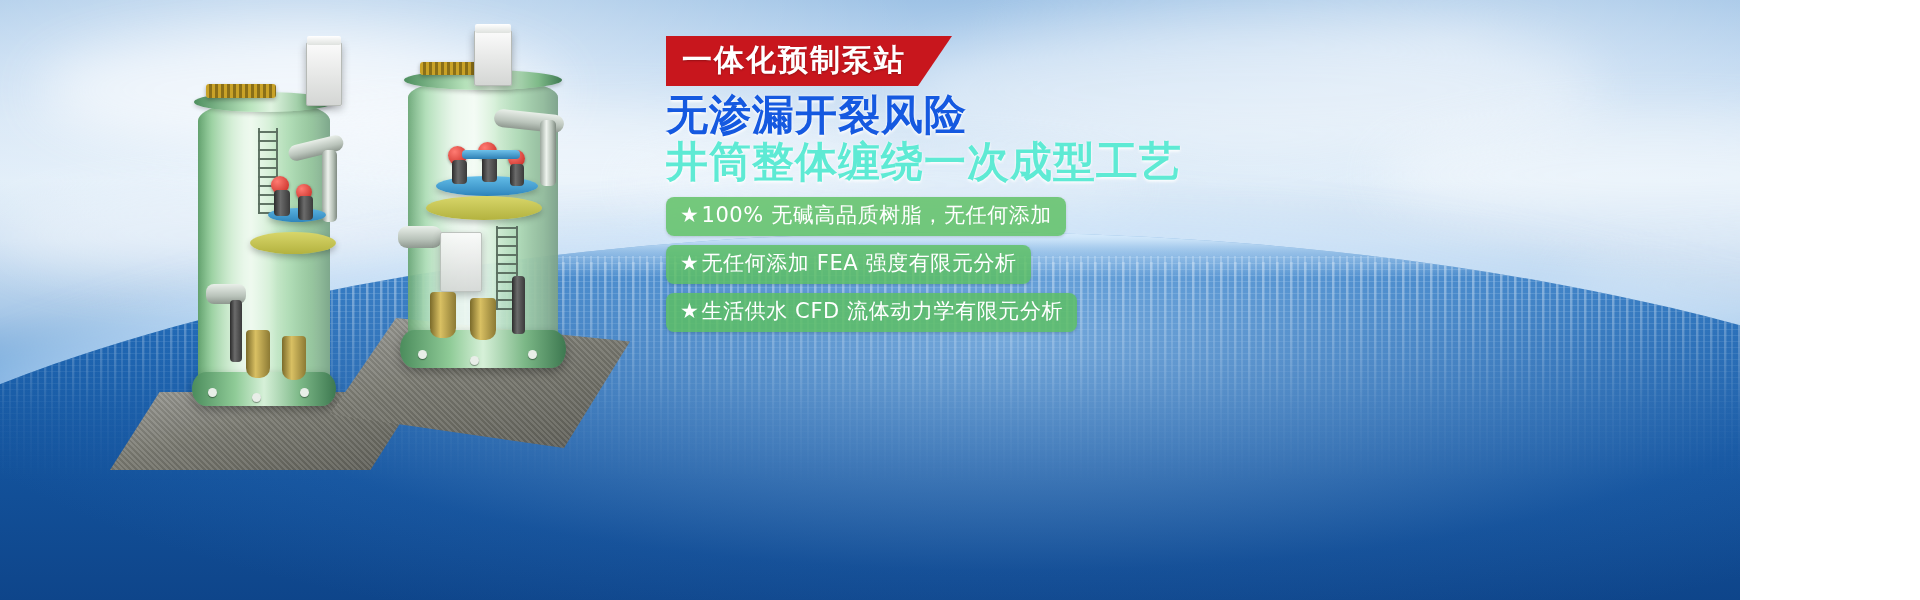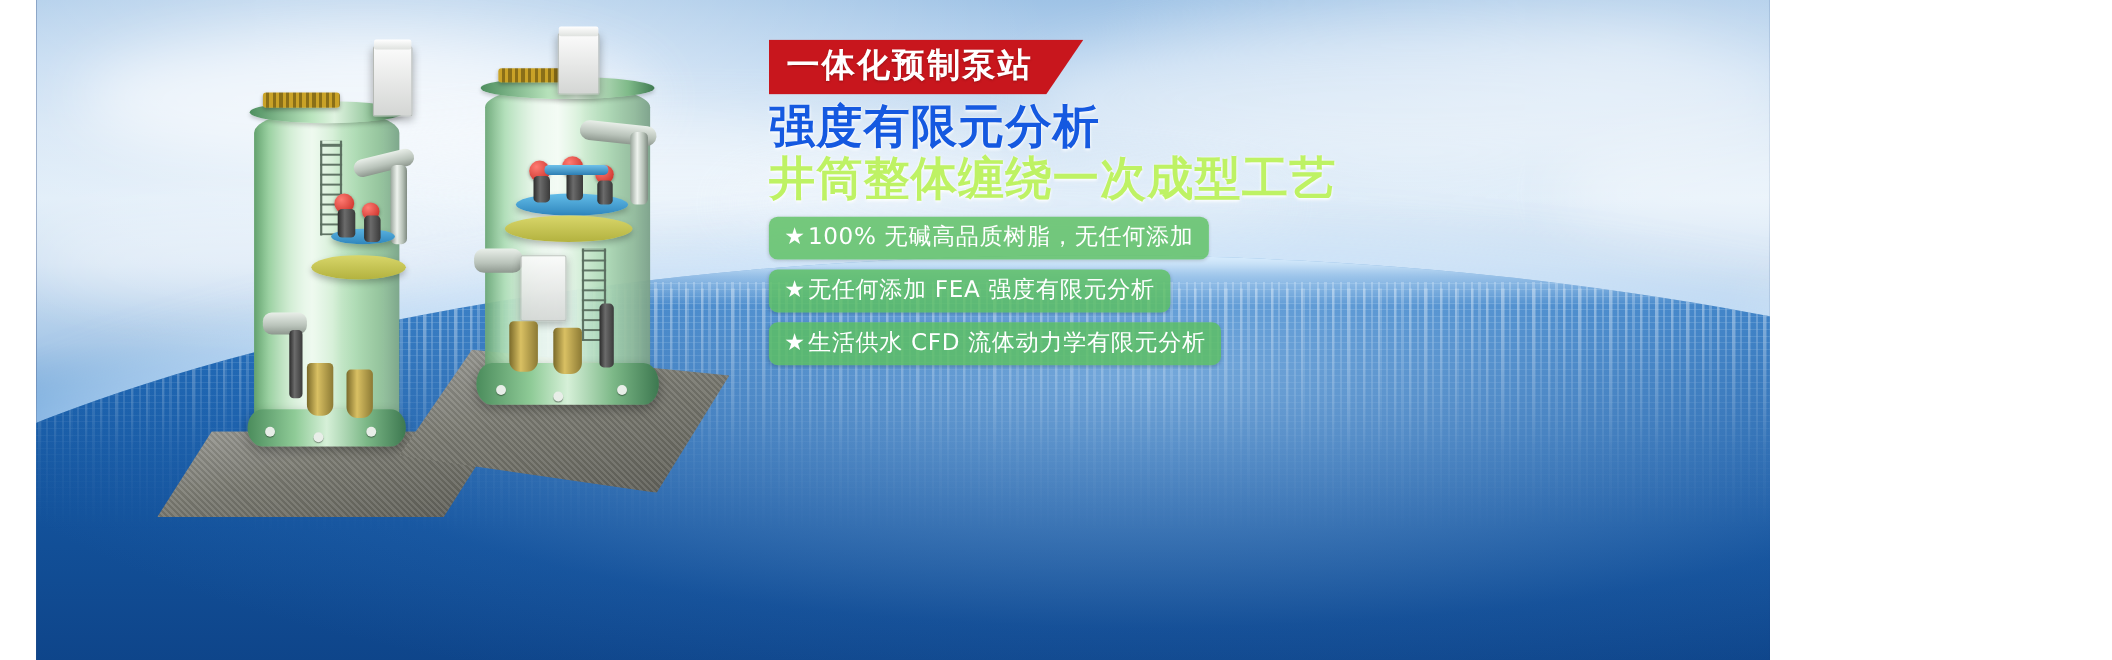--- a/index.html
+++ b/index.html
@@ -1,18 +1,18 @@
 <!DOCTYPE html>
 <html><head>
 <meta charset="utf-8">
 <style>
   html,body{margin:0;padding:0;}
   body{width:1920px;height:600px;overflow:hidden;font-family:"DejaVu Sans","Liberation Sans",sans-serif;}
 
-  .banner{position:relative;width:1576px;height:600px;overflow:hidden;background:#0a2f6e;margin-left:33px;}
+  .banner{position:relative;width:1740px;height:600px;overflow:hidden;background:#0a2f6e;}
 
   
   .sky{position:absolute;inset:0;
     background:
       radial-gradient(ellipse 900px 380px at 300px 60px, rgba(255,255,255,.55), rgba(255,255,255,0) 70%),
       radial-gradient(ellipse 700px 260px at 1450px 40px, rgba(255,255,255,.40), rgba(255,255,255,0) 70%),
       linear-gradient(to bottom,
         #9fc3e6 0%,
         #b9d4ef 10%,
         #cfe2f4 20%,
@@ -104,21 +104,21 @@
   .copy{position:absolute;left:666px;top:36px;width:620px;}
 
   .tag{position:relative;display:inline-block;background:#c8161d;color:#fff;
     font-weight:bold;font-size:30px;letter-spacing:2px;line-height:1;
     padding:9px 46px 11px 16px;margin-bottom:6px;
     clip-path:polygon(0 0, 100% 0, calc(100% - 34px) 100%, 0 100%);
     text-shadow:0 1px 2px rgba(0,0,0,.25);}
 
   .h1{font-size:42px;font-weight:bold;color:#1559e0;line-height:1.08;letter-spacing:1px;
       text-shadow:0 2px 3px rgba(255,255,255,.85), 0 0 2px rgba(255,255,255,.9);}
-  .h2{font-size:42px;font-weight:bold;color:#bef264;line-height:1.08;letter-spacing:1px;margin-top:2px;
+  .h2{font-size:42px;font-weight:bold;color:#5eead4;line-height:1.08;letter-spacing:1px;margin-top:2px;
       text-shadow:0 2px 3px rgba(255,255,255,.85), 0 0 2px rgba(255,255,255,.9);}
 
   .pill{display:inline-block;background:#5cbf60;color:#fff;font-weight:bold;font-size:34px;
     line-height:1;border-radius:10px;padding:9px 18px 12px;margin-top:9px;letter-spacing:2px;
     box-shadow:0 2px 5px rgba(0,0,0,.18);}
 
   .bullets{margin-top:12px;}
   .bullet{display:inline-block;background:rgba(92,191,96,.82);color:#fff;font-size:21px;
     line-height:1;border-radius:8px;padding:8px 14px 10px;margin-bottom:9px;letter-spacing:.6px;
     white-space:nowrap;box-shadow:0 1px 3px rgba(0,0,0,.15);}
@@ -221,21 +221,21 @@
     <div class="hatch" style="left:440px;top:232px;width:40px;height:58px;opacity:.85;"></div>
     <div class="pump" style="left:430px;top:292px;width:26px;height:46px;"></div>
     <div class="pump" style="left:470px;top:298px;width:26px;height:42px;"></div>
     <div class="motor" style="left:512px;top:276px;width:13px;height:58px;"></div>
   </div>
 
   <div class="copy">
 
     <div class="tag">一体化预制泵站</div>
 
-    <div class="h1">强度有限元分析</div>
+    <div class="h1">无渗漏开裂风险</div>
 
     <div class="h2">井筒整体缠绕一次成型工艺</div>
 
 
     <div class="bullets">
       <div class="brow"><span class="bullet"><span class="star">★</span><span>100% 无碱高品质树脂，无任何添加</span></span></div>
       <div class="brow"><span class="bullet"><span class="star">★</span><span>无任何添加 FEA 强度有限元分析</span></span></div>
       <div class="brow"><span class="bullet"><span class="star">★</span><span>生活供水 CFD 流体动力学有限元分析</span></span></div>
     </div>
   </div>

